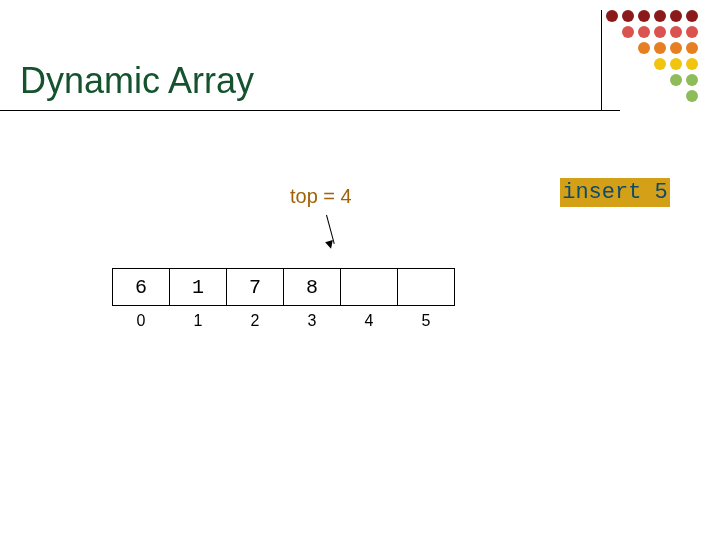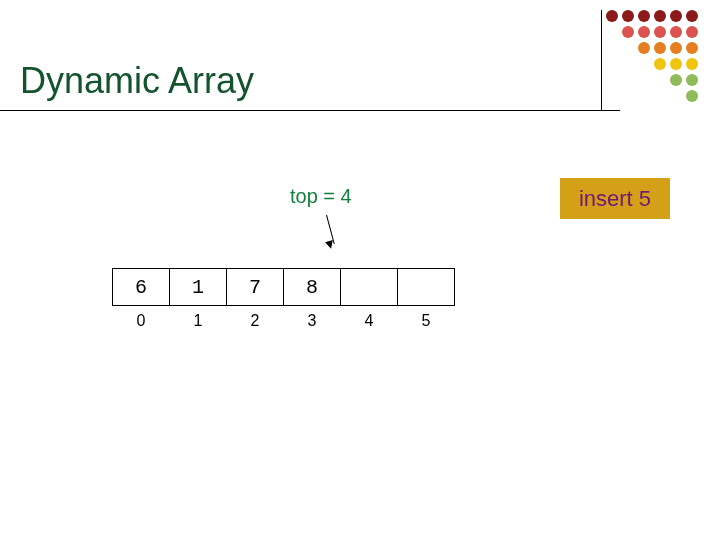--- a/index.html
+++ b/index.html
@@ -37,34 +37,35 @@
     .dot {
       width: 12px;
       height: 12px;
       border-radius: 50%;
     }
     .top-label {
       position: absolute;
       top: 185px;
       left: 290px;
       font-size: 20px;
-      color: #15803d;
+      color: #a16207;
     }
     .insert-box {
       position: absolute;
       top: 178px;
       left: 560px;
       width: 110px;
-      height: 41px;
+      height: 29px;
       background: #d4a017;
       font-size: 22px;
-      color: #701a75;
+      color: #0c4a6e;
       display: flex;
       align-items: center;
       justify-content: center;
+      font-family: Liberation Mono, monospace;
     }
     .arrow {
       position: absolute;
       top: 215px;
       left: 326px;
     }
     .arrow-line {
       width: 1px;
       height: 30px;
       background: #000;

